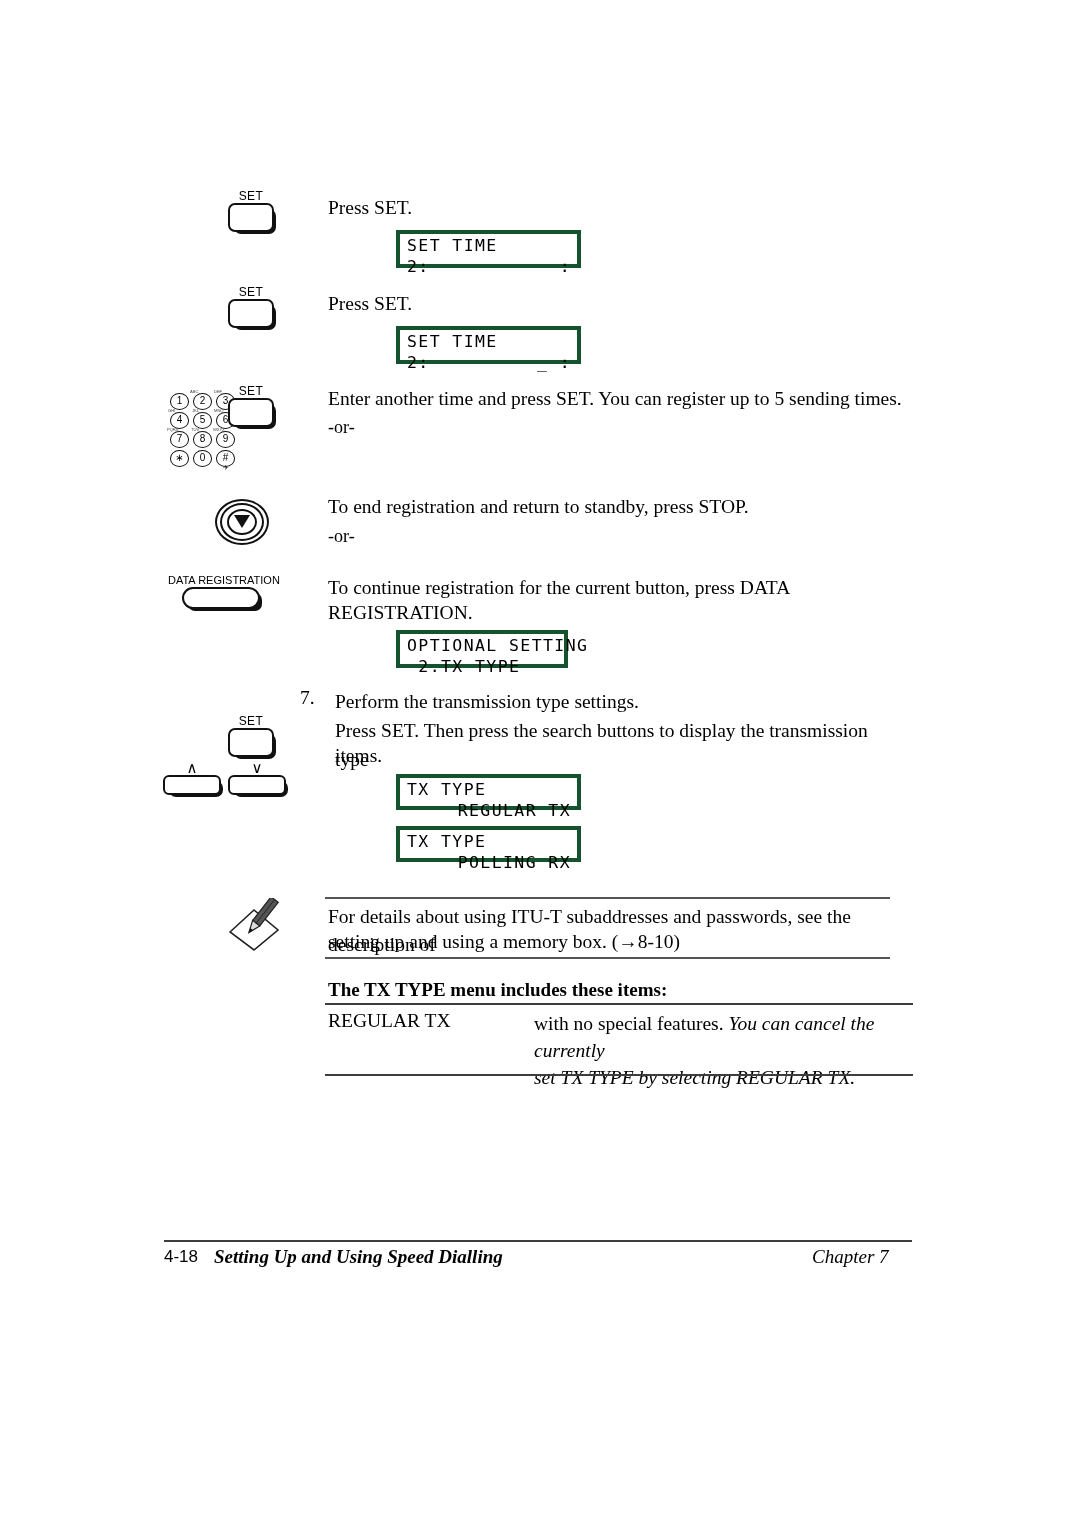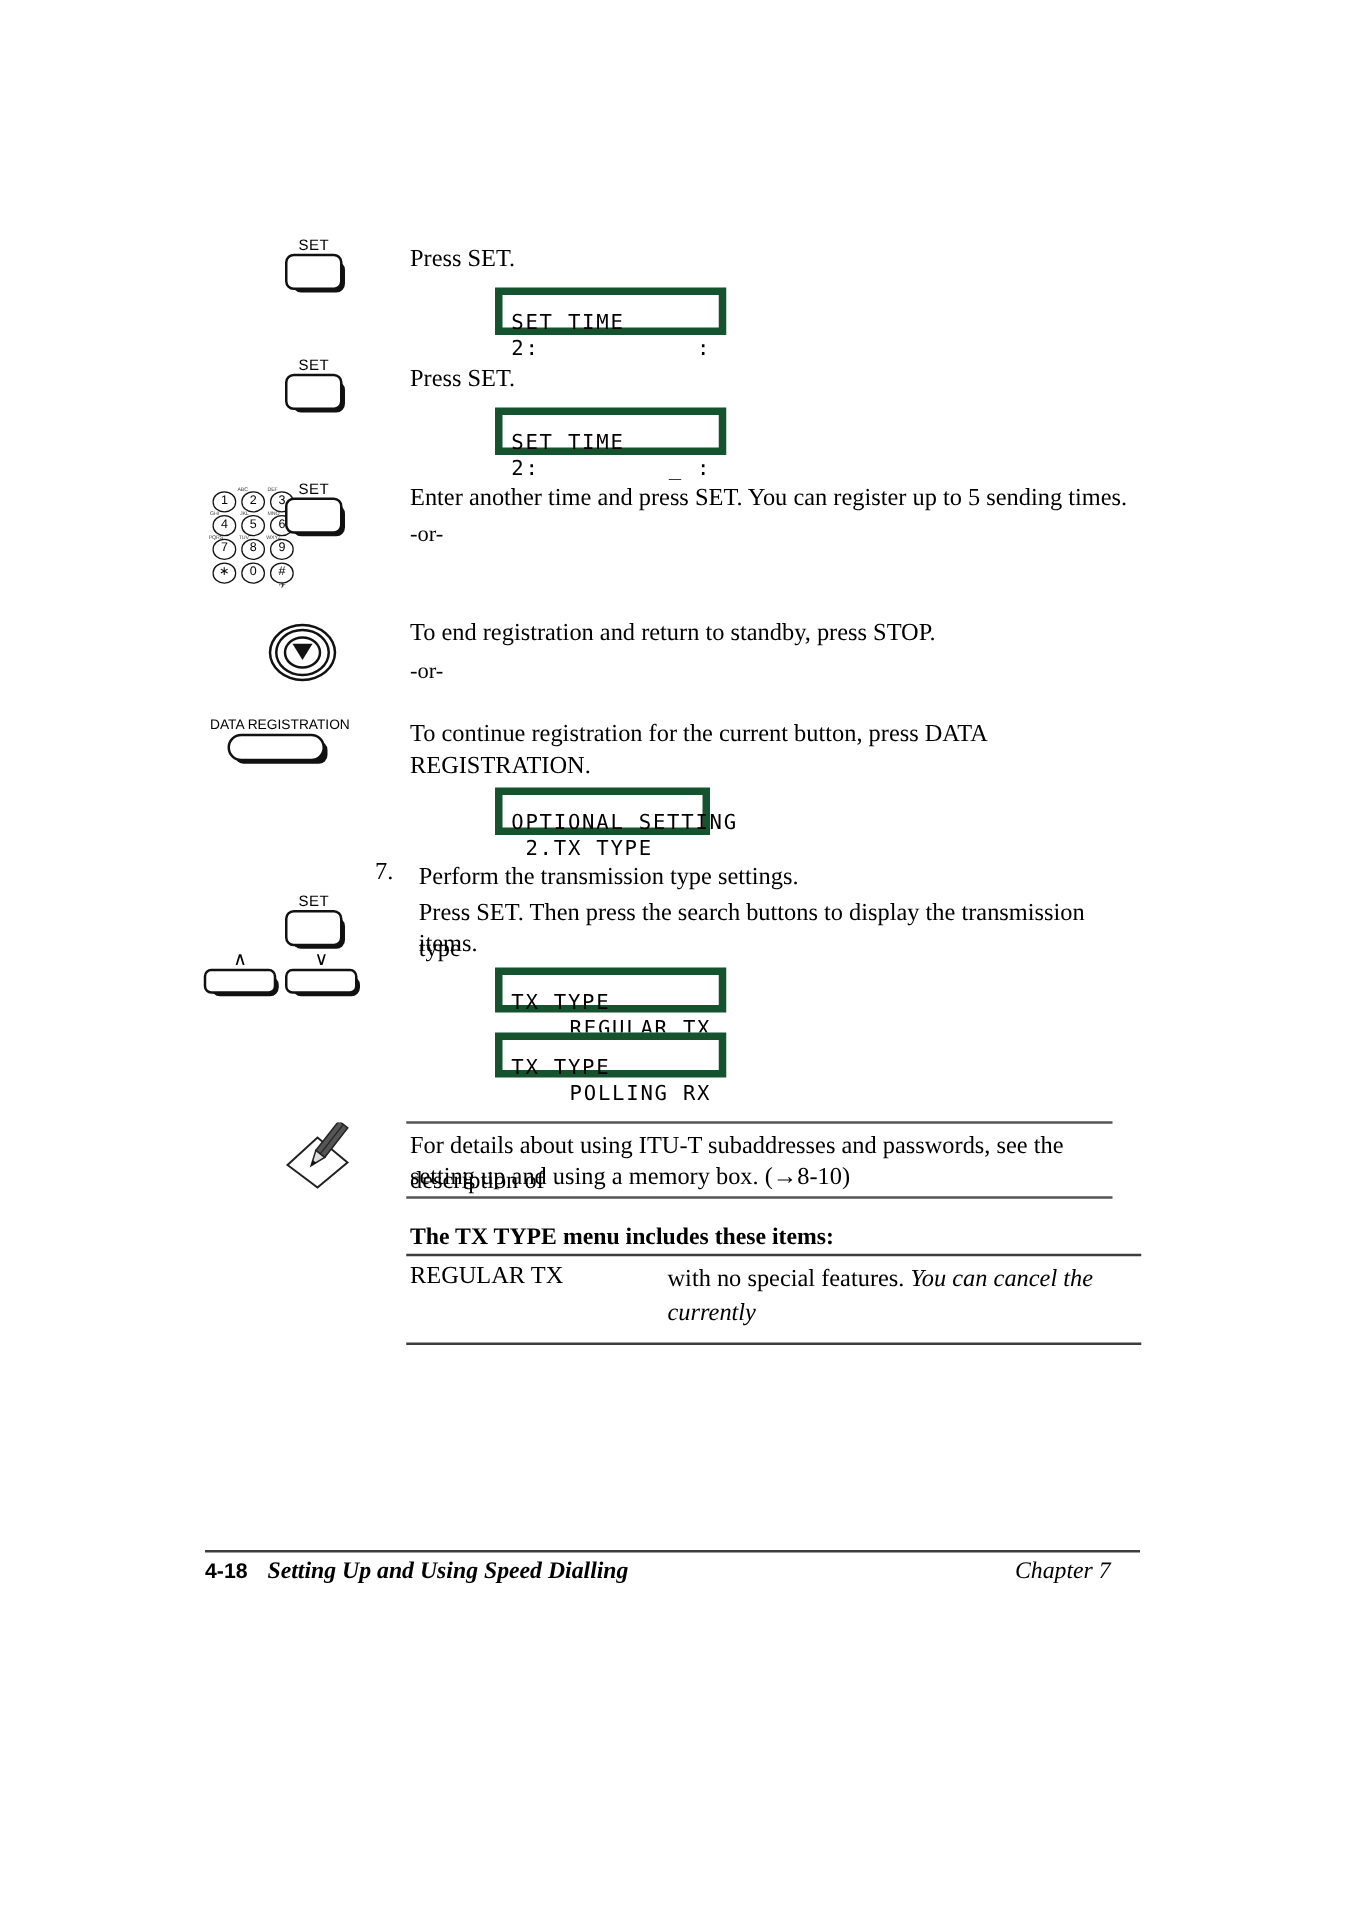--- a/index.html
+++ b/index.html
@@ -40,28 +40,28 @@
 
   
   .step-num {
     font-family: "Liberation Serif", serif;
     font-size: 19.5px;
   }
 
   
   .lcd {
     position: absolute;
-    border: 6px solid #14532d;
+    border: 4px solid #14532d;
     background: #ffffff;
     box-sizing: border-box;
     font-family: "DejaVu Sans Mono", monospace;
     font-size: 16.5px;
     line-height: 20.5px;
     letter-spacing: 1.4px;
-    padding: 12px 6px 4px 7px;
+    padding: 2px 6px 4px 7px;
     color: #000;
   }
   .lcd .l1 { white-space: pre; display: block; }
   .lcd .l2 { white-space: pre; display: block; }
   .lcd .l2.right { text-align: right; }
 
   
   .btn-wrap { position: absolute; }
   .btn-label {
     font-family: "Liberation Sans", sans-serif;
@@ -220,21 +220,21 @@
     font-family: "Liberation Serif", serif;
     font-size: 19.5px;
     line-height: 27px;
   }
   .it { font-style: italic; }
 
   
   .foot-page {
     position: absolute;
     font-family: "Liberation Sans", sans-serif;
-    font-weight: bold;
+    font-weight: normal;
     font-size: 17px;
   }
   .foot-title {
     position: absolute;
     font-family: "Liberation Serif", serif;
     font-style: italic;
     font-weight: bold;
     font-size: 19px;
   }
   .foot-chapter {
@@ -401,20 +401,21 @@
   <div class="rule" style="left:325px; top:957px; width:565px;"></div>
 
   <div class="tbl-head" style="left:328px; top:979px;">The TX TYPE menu includes these items:</div>
 
   <div class="rule dark" style="left:325px; top:1003px; width:588px;"></div>
 
   <div class="tbl-term" style="left:328px; top:1010px;">REGULAR TX</div>
 
   <div class="tbl-desc" style="left:534px; top:1010px; width:380px;">
     <div><span>with no special features. </span><span class="it">You can cancel the currently</span></div>
+    <div class="it">set TX TYPE by selecting REGULAR TX.</div>
   </div>
 
   <div class="rule dark" style="left:325px; top:1074px; width:588px;"></div>
 
   <div class="rule dark" style="left:164px; top:1240px; width:748px; height:2.4px;"></div>
   <div class="foot-page" style="left:164px; top:1247px;">4-18</div>
   <div class="foot-title" style="left:214px; top:1246px;">Setting Up and Using Speed Dialling</div>
   <div class="foot-chapter" style="left:812px; top:1246px;">Chapter 7</div>
 
 </div>

